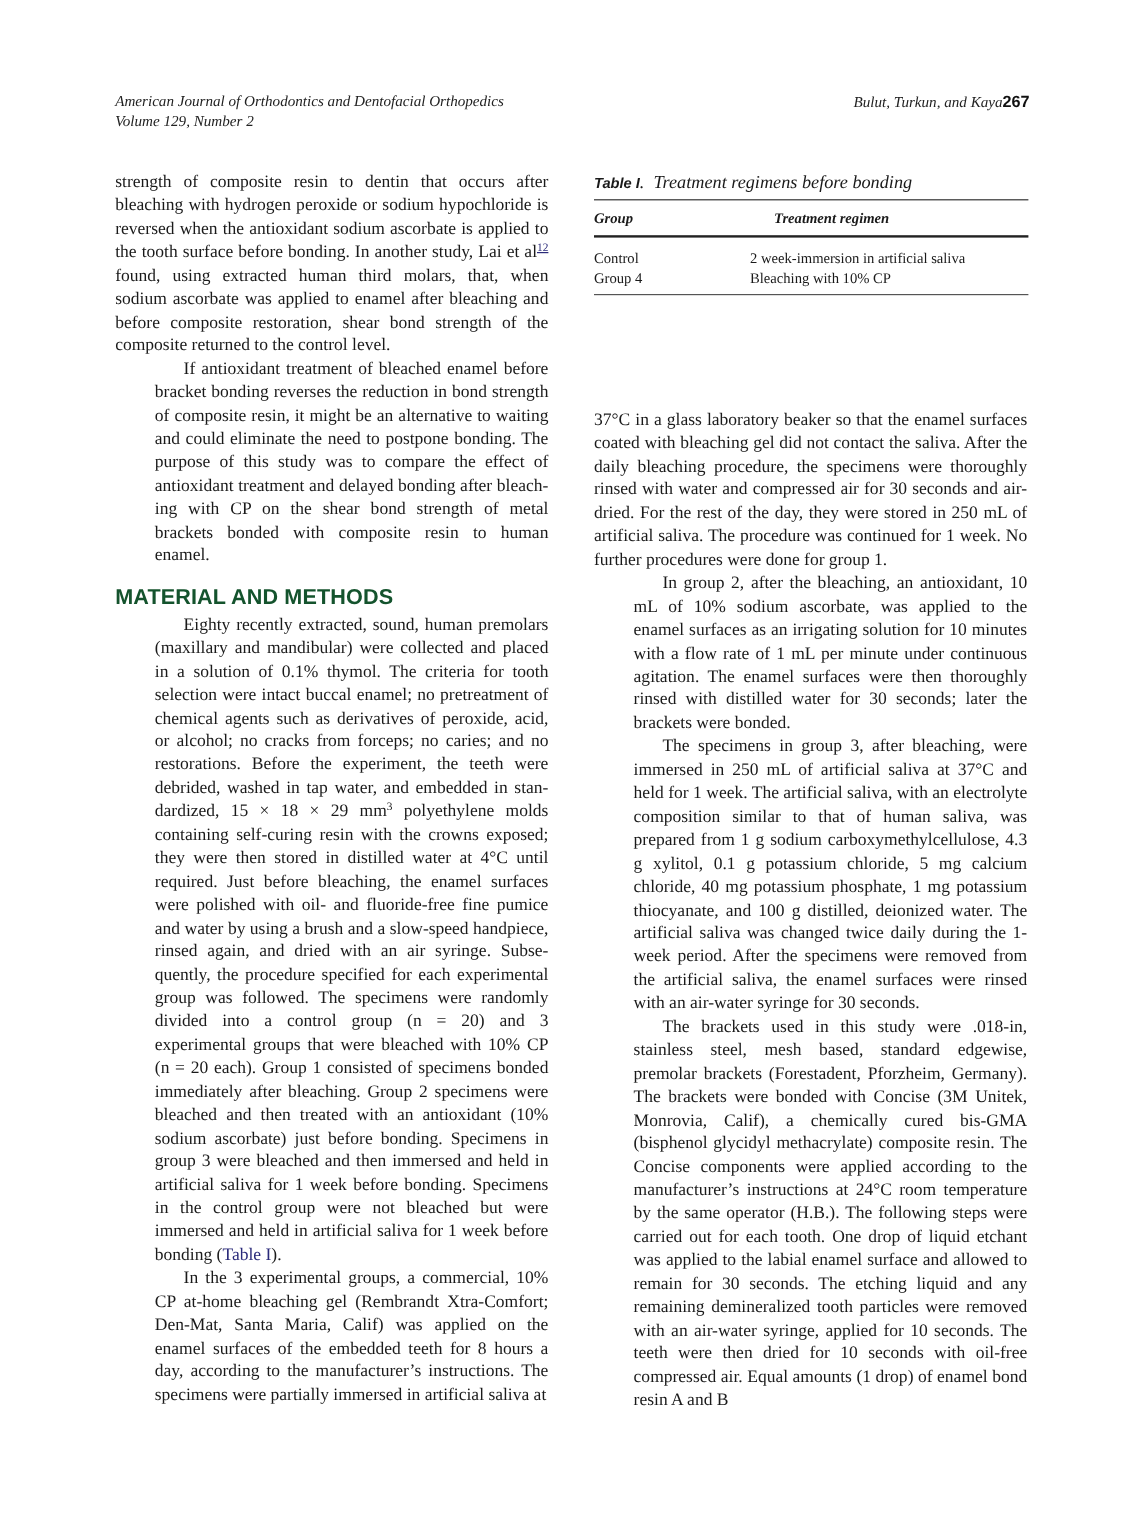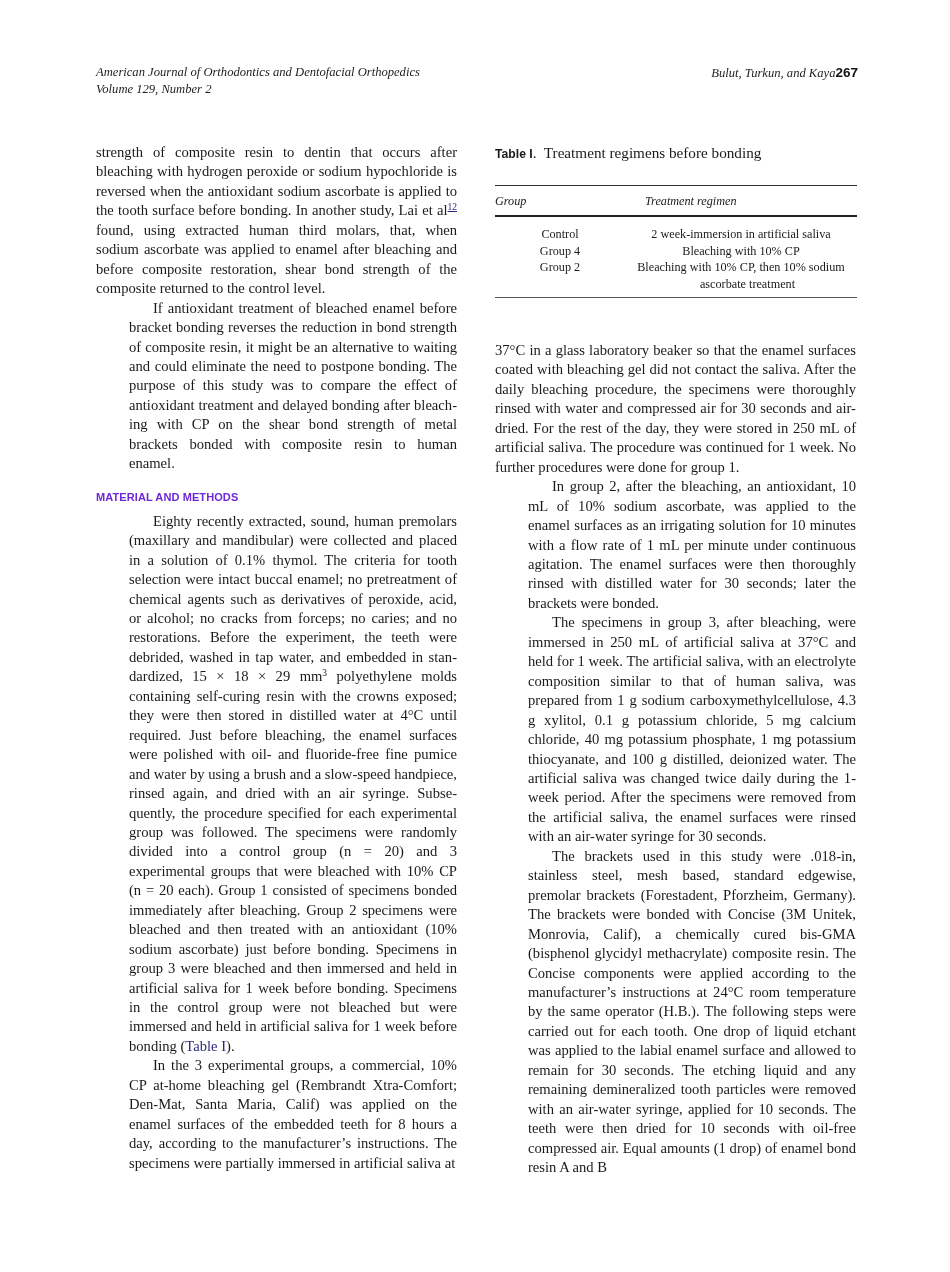--- a/index.html
+++ b/index.html
@@ -1,44 +1,44 @@
 <!DOCTYPE html>
 <html><head>
 <meta charset="utf-8">
 <style>
   html, body { margin: 0; padding: 0; background: #ffffff; }
   body { width: 950px; height: 1272px; position: relative; overflow: hidden;
          font-family: "Liberation Serif", "DejaVu Serif", serif; color: #1a1a1a; }
-  .header { position: absolute; top: 64px; left: 96px; width: 762px; height: 36px; }
+  .header { position: absolute; top: 76px; left: 96px; width: 762px; height: 36px; }
   .hdr-left { position: absolute; left: 0; top: 0; font-style: italic; font-size: 12.6px; line-height: 17px; color: #222; }
   .hdr-right { position: absolute; right: 0; top: 0; font-size: 12.6px; line-height: 17px; }
   .hdr-authors { font-style: italic; color: #222; }
   .hdr-page { font-family: "Liberation Sans", "DejaVu Sans", sans-serif; font-weight: bold; font-size: 13.5px; color: #111; }
 
   .col { position: absolute; width: 361px; font-size: 14.6px; line-height: 19.45px; text-align: justify; hyphens: manual; }
   .col-left { left: 96px; top: 143px; }
   .col-right { left: 495px; top: 341px; }
   .col p { margin: 0; }
   .col p.indent { text-indent: 24px; margin-left: 33px; }
-  .section-heading { font-family: "Liberation Sans", "DejaVu Sans", sans-serif; font-weight: bold; font-size: 11px;
-                     margin: 14px 0 6px 0; letter-spacing: 0.1px; color: #6d28d9; line-height: 18px; }
+  .section-heading { font-family: "Liberation Sans", "DejaVu Sans", sans-serif; font-weight: bold; font-size: 18px;
+                     margin: 14px 0 6px 0; letter-spacing: 0.1px; color: #14532d; line-height: 18px; }
   sup { font-size: 9.5px; line-height: 0; vertical-align: 5px; }
   .ref-link { color: #2a2a7a; text-decoration: underline; }
   .cite-link { color: #2a2a7a; }
 
   .table-block { position: absolute; left: 495px; top: 143px; width: 362px; }
-  .table-caption { font-size: 15.2px; line-height: 20px; margin-bottom: 21px; }
+  .table-caption { font-size: 15.2px; line-height: 20px; margin-bottom: 3px; font-style: italic; }
   .table-caption .tlabel { font-family: "Liberation Sans", "DejaVu Sans", sans-serif; font-weight: bold; font-size: 12.2px; }
   .rule-thin { border-top: 1px solid #333; }
   .rule-thick { border-top: 2px solid #222; }
   .rule-bottom { border-top: 1.5px solid #555; }
   table { width: 100%; border-collapse: collapse; font-size: 12.2px; line-height: 16.4px; }
-  th { font-weight: normal; font-style: italic; text-align: left; padding: 7px 0 6px 0; }
+  th { font-weight: bold; font-style: italic; text-align: left; padding: 7px 0 6px 0; }
   th.regimen-h { padding-left: 20px; margin-top: 48px; }
-  td { vertical-align: top; padding: 0; text-align: center; }
+  td { vertical-align: top; padding: 0; }
   td.grp { width: 130px; }
   tbody tr:first-child td { padding-top: 9px; }
   tbody tr:last-child td { padding-bottom: 5px; }
   .hang { padding-left: 13px; text-indent: -13px; }
 </style>
 </head>
 <body>
 
 <div class="header">
   <div class="hdr-left">
@@ -75,24 +75,20 @@
     </thead>
     <tbody>
       <tr>
         <td class="grp">Control</td>
         <td class="hang">2 week-immersion in artificial saliva</td>
       </tr>
       <tr>
         <td class="grp">Group 4</td>
         <td class="hang">Bleaching with 10% CP</td>
       </tr>
-      <tr>
-        <td class="grp">Group 2</td>
-        <td class="hang">Bleaching with 10% CP, then 10% sodium ascorbate treatment</td>
-      </tr>
     </tbody>
   </table>
   <div class="rule-bottom"></div>
 </div>
 
 <div class="col col-right">
   <p>37°C in a glass laboratory beaker so that the enamel surfaces coated with bleaching gel did not contact the saliva. After the daily bleaching procedure, the speci­mens were thoroughly rinsed with water and com­pressed air for 30 seconds and air-dried. For the rest of the day, they were stored in 250 mL of artificial saliva. The procedure was continued for 1 week. No further procedures were done for group 1.</p>
   <p class="indent">In group 2, after the bleaching, an antioxidant, 10 mL of 10% sodium ascorbate, was applied to the enamel surfaces as an irrigating solution for 10 minutes with a flow rate of 1 mL per minute under continuous agita­tion. The enamel surfaces were then thoroughly rinsed with distilled water for 30 seconds; later the brackets were bonded.</p>
   <p class="indent">The specimens in group 3, after bleaching, were immersed in 250 mL of artificial saliva at 37°C and held for 1 week. The artificial saliva, with an electrolyte composition similar to that of human saliva, was prepared from 1 g sodium carboxymethylcellulose, 4.3 g xylitol, 0.1 g potassium chloride, 5 mg calcium chloride, 40 mg potassium phosphate, 1 mg potassium thiocyanate, and 100 g distilled, deionized water. The artificial saliva was changed twice daily during the 1-week period. After the specimens were removed from the artificial saliva, the enamel surfaces were rinsed with an air-water syringe for 30 seconds.</p>
   <p class="indent">The brackets used in this study were .018-in, stainless steel, mesh based, standard edgewise, premolar brackets (Forestadent, Pforzheim, Germany). The brackets were bonded with Concise (3M Unitek, Monrovia, Calif), a chemically cured bis-GMA (bisphenol glycidyl meth­acrylate) composite resin. The Concise components were applied according to the manufacturer’s instruc­tions at 24°C room temperature by the same operator (H.B.). The following steps were carried out for each tooth. One drop of liquid etchant was applied to the labial enamel surface and allowed to remain for 30 seconds. The etching liquid and any remaining demin­eralized tooth particles were removed with an air-water syringe, applied for 10 seconds. The teeth were then dried for 10 seconds with oil-free compressed air. Equal amounts (1 drop) of enamel bond resin A and B</p>

